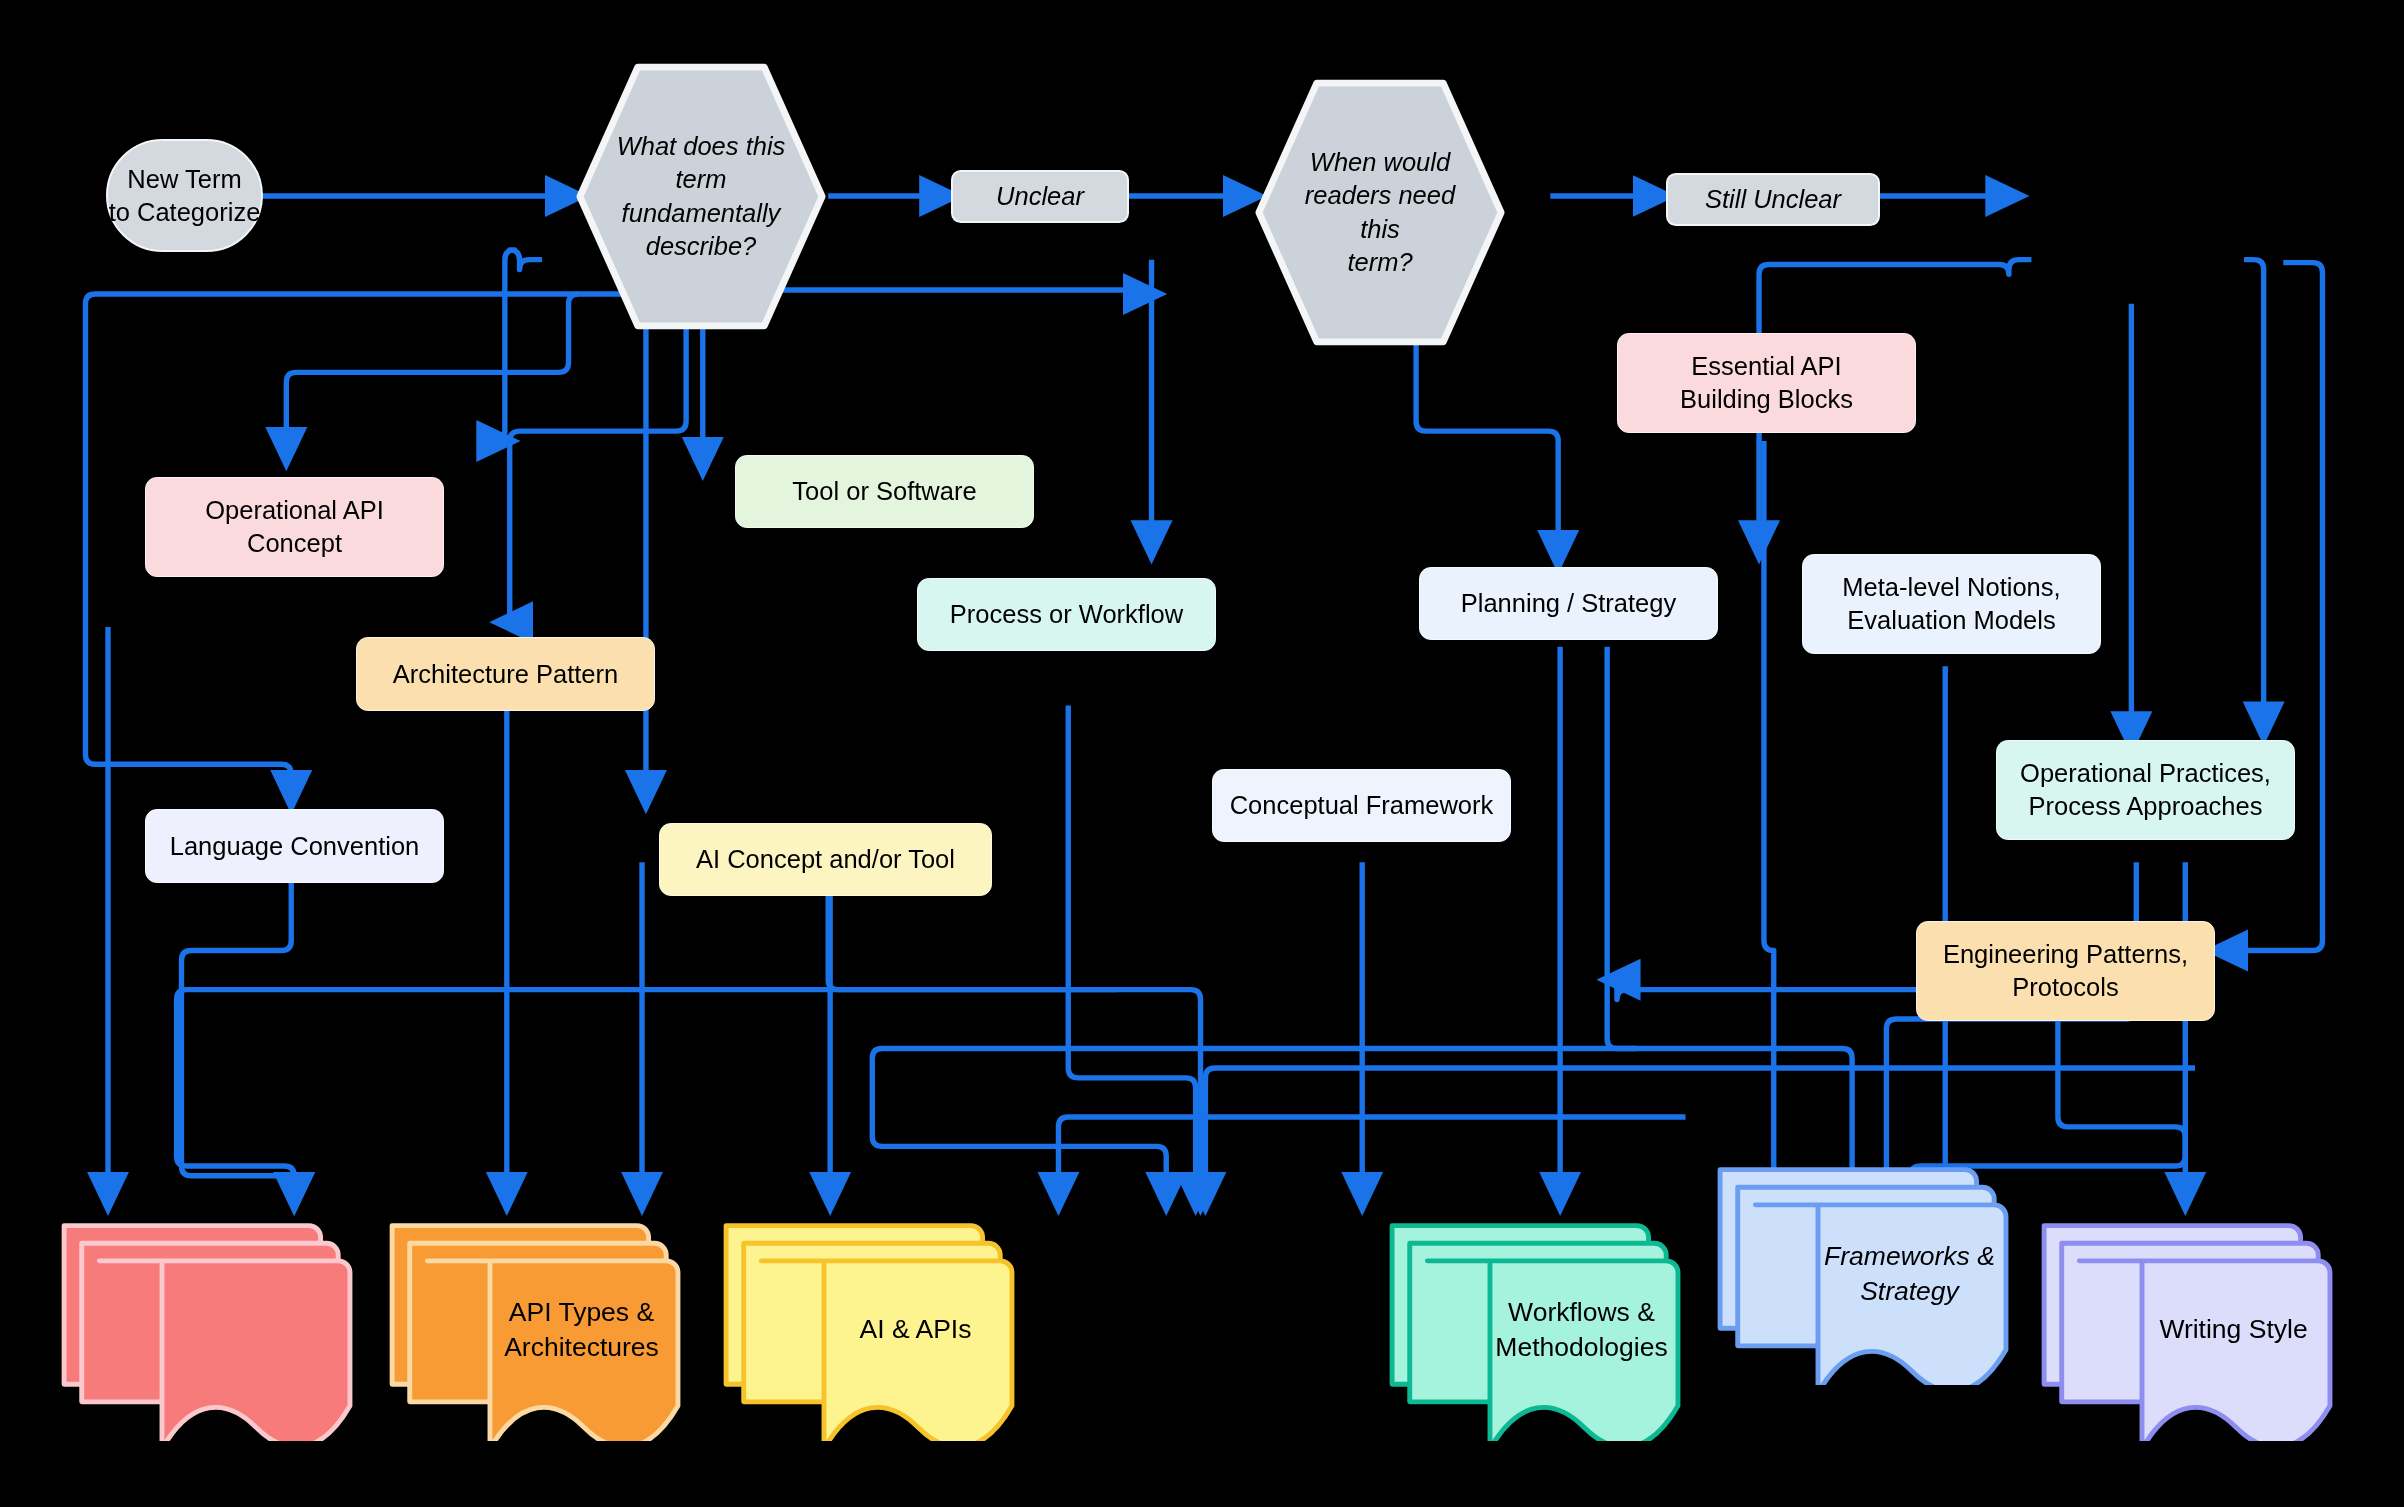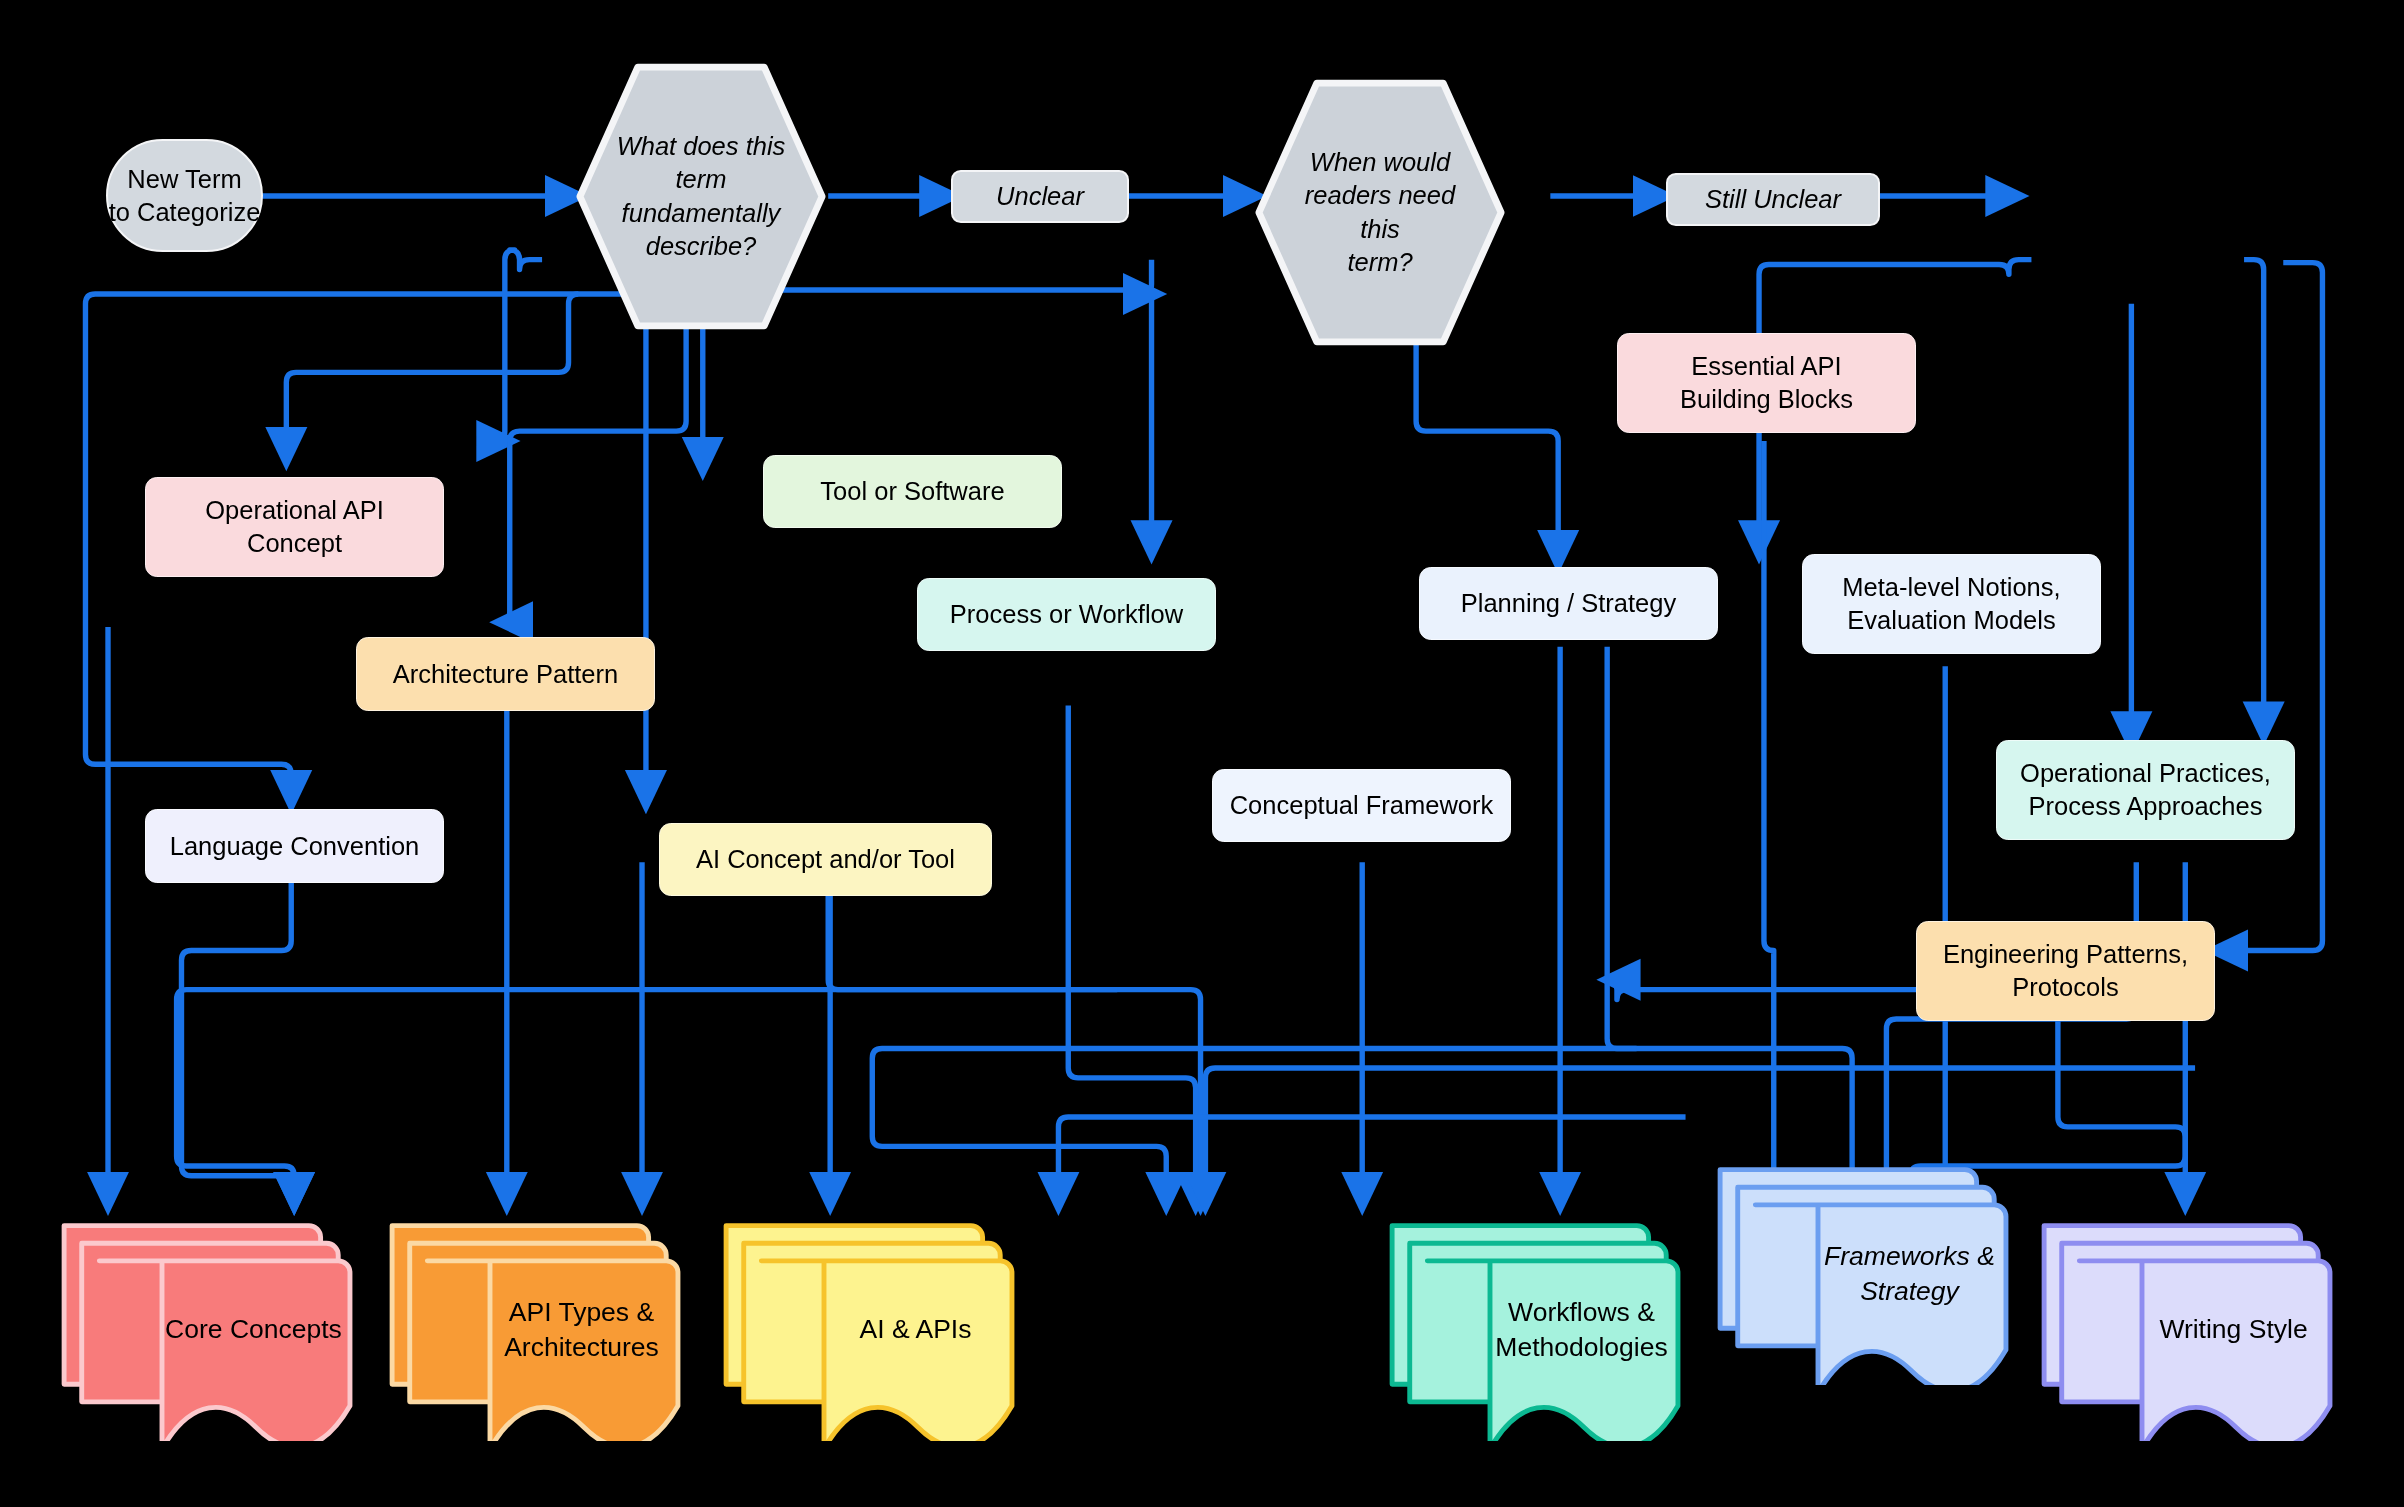--- a/index.html
+++ b/index.html
@@ -146,21 +146,21 @@
   </div>
 
   <div class="node rect" style="left:356px;top:637px;width:299px;height:74px;background:#fcdfae;border-color:#fef3e0;">
     <span>Architecture Pattern</span>
   </div>
 
   <div class="node rect" style="left:145px;top:809px;width:299px;height:74px;background:#eff0fd;border-color:#fafbff;">
     <span>Language Convention</span>
   </div>
 
-  <div class="node rect" style="left:735px;top:455px;width:299px;height:73px;background:#e3f6dd;border-color:#f3fbf0;margin-left:28px;">
+  <div class="node rect" style="left:735px;top:455px;width:299px;height:73px;background:#e3f6dd;border-color:#f3fbf0;">
     <span>Tool or Software</span>
   </div>
 
   <div class="node rect" style="left:917px;top:578px;width:299px;height:73px;background:#d6f6ef;border-color:#eefbf8;">
     <span>Process or Workflow</span>
   </div>
 
   <div class="node rect" style="left:659px;top:823px;width:333px;height:73px;background:#fcf5c2;border-color:#fdfae0;">
     <span>AI Concept and/or Tool</span>
   </div>
@@ -203,26 +203,20 @@
 
   <div class="docgroup" style="left:54px;top:1208px;width:309px;height:233px;">
     <svg width="309" height="233" viewBox="0 0 315 238">
       <g stroke-width="5" stroke-linejoin="round">
         <path d="M10,18 h250 a12,12 0 0 1 12,12 v150 h-262 z" fill="#f87b7b" stroke="#fbc9cd"></path>
         <path d="M28,36 h250 a12,12 0 0 1 12,12 v150 h-262 z" fill="#f87b7b" stroke="#fbc9cd"></path>
         <path d="M46,54 h244 a12,12 0 0 1 12,12 v136
                  c-30,52 -66,52 -96,22 c-30,-30 -66,-30 -96,22 v-192 z" fill="#f87b7b" stroke="#fbc9cd"></path>
       </g>
     </svg>
-    <div class="doclabel" style="top:90px;height:63px;padding-left:45px;">
-      <div>
-        <div>Core Concepts</div>
-        <div></div>
-      </div>
-    </div>
   </div>
 
   <div class="docgroup" style="left:382px;top:1208px;width:309px;height:233px;">
     <svg width="309" height="233" viewBox="0 0 315 238">
       <g stroke-width="5" stroke-linejoin="round">
         <path d="M10,18 h250 a12,12 0 0 1 12,12 v150 h-262 z" fill="#f89b35" stroke="#fbd9a4"></path>
         <path d="M28,36 h250 a12,12 0 0 1 12,12 v150 h-262 z" fill="#f89b35" stroke="#fbd9a4"></path>
         <path d="M46,54 h244 a12,12 0 0 1 12,12 v136
                  c-30,52 -66,52 -96,22 c-30,-30 -66,-30 -96,22 v-192 z" fill="#f89b35" stroke="#fbd9a4"></path>
       </g>

